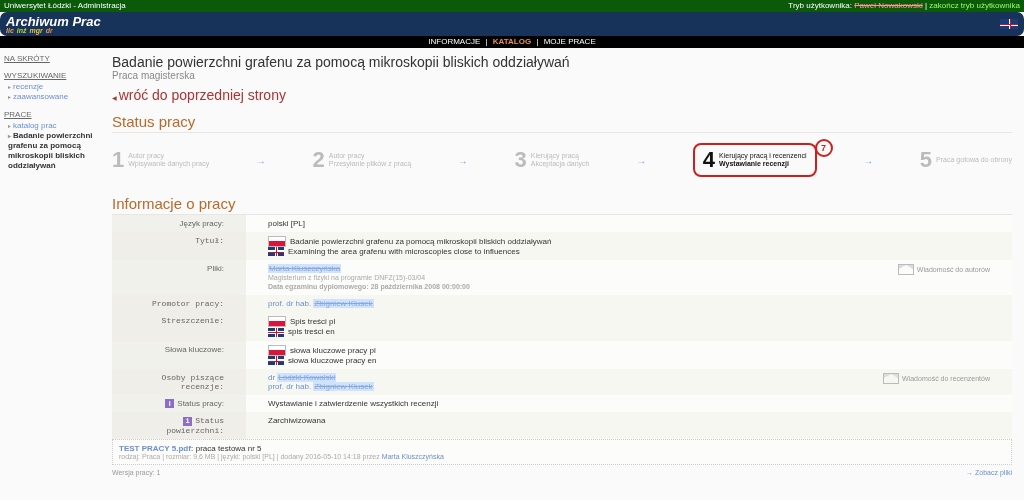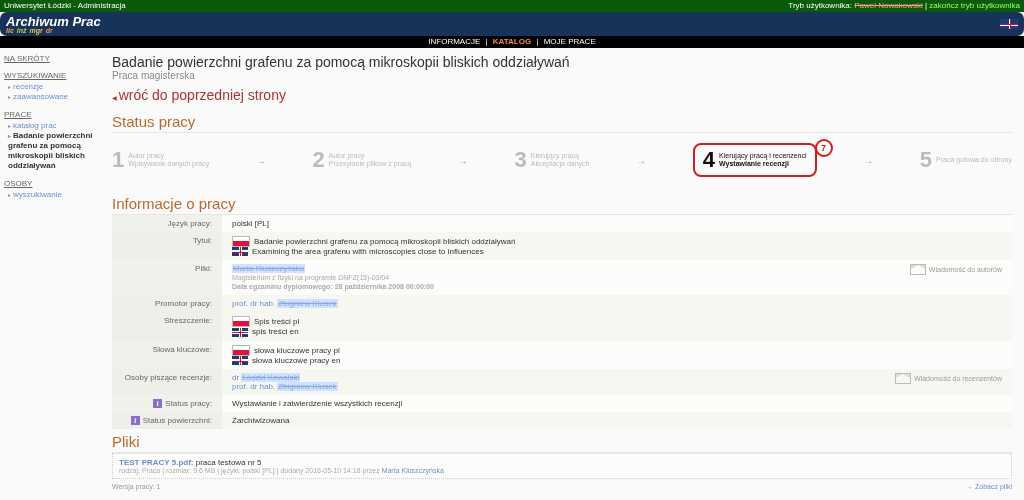--- a/index.html
+++ b/index.html
@@ -44,26 +44,26 @@
   .steps{ display:flex; align-items:center; justify-content:space-between; padding:10px 0 14px; }
   .step{ display:flex; align-items:center; color:#bbb; }
   .step .num{ font-size:22px; font-weight:bold; margin-right:4px;}
   .step .txt{ font-size:7px; line-height:8px; }
   .step.active .num,.step.active .txt{ color:#111;}
   .step.active{ border:2px solid #cc2020; border-radius:8px; padding:2px 8px; position:relative;}
   .step-annot{ position:absolute; right:-18px; top:-6px; width:14px; height:14px; border:2px solid #cc2020; border-radius:50%; color:#cc2020; font-size:9px; font-weight:bold; text-align:center; line-height:14px;}
   .arrow{ color:#7aa0d8; font-size:10px; }
   .info-table{ width:100%; border-collapse:collapse;}
   .info-table tr{ }
-  .info-table td{ padding:4px 10px; vertical-align:top; font-size:8px;}
+  .info-table td{ padding:4px 22px; vertical-align:top; font-size:8px;}
   .info-table td.label{ width:90px; text-align:right; color:#666; background:#f3f3ee;}
   .info-table tr.odd td{ background:#fcfcfa;}
   .info-table tr.odd td.label{ background:#f1f1eb;}
   .info-table tr.even td{ background:#f7f7f2;}
-  .info-table tr.even td.label{ background:#efeee8;}
+  .info-table tr.even td.label{ background:#efeee8;font-family:Liberation Mono, monospace;}
   .author-meta{ color:#aaa; font-size:7px; line-height:9px;}
   .msg-btn{ float:right; color:#999; font-size:7px; display:flex; align-items:center; gap:3px; cursor:pointer;}
   .msg-btn .env{ width:14px; height:9px; border:1px solid #bbb; position:relative; display:inline-block;}
   .msg-btn .env:before{content:"";position:absolute;left:0;right:0;top:0;border-bottom:4px solid transparent;border-left:7px solid #ddd;border-right:7px solid #ddd;}
   .hl{ background:#cfe2ff; padding:0 1px;}
   .strike{ text-decoration:line-through; color:#8aa8d8;}
   .purple-i{ display:inline-block; width:9px; height:9px; background:#8a6fc4; color:#fff; font-size:7px; text-align:center; line-height:9px; font-weight:bold; margin-right:3px;}
   .files-box{ border:1px dotted #ccc; background:#fcfcfa; padding:4px 6px; font-size:8px;}
   .files-box .fname{ color:#6b8fce; font-weight:bold;}
   .files-box .fmeta{ color:#aaa; font-size:7px;}
@@ -111,26 +111,20 @@
         <li>zaawansowane</li>
       </ul>
     </div>
     <div class="sec">
       <div class="sec-title">PRACE</div>
       <ul>
         <li>katalog prac</li>
         <li class="current">Badanie powierzchni grafenu za pomocą mikroskopii bliskich oddziaływań</li>
       </ul>
     </div>
-    <div class="sec">
-      <div class="sec-title">OSOBY</div>
-      <ul>
-          <li>wyszukiwanie</li>
-        </ul>
-    </div>
   </div>
 
   <div class="main">
     <h1>Badanie powierzchni grafenu za pomocą mikroskopii bliskich oddziaływań</h1>
     <div class="subtitle">Praca magisterska</div>
     <a class="back">wróć do poprzedniej strony</a>
 
     <div class="sect-h">Status pracy</div>
     <div class="steps">
       <div class="step">
@@ -235,21 +229,20 @@
             <td class="label"><span class="purple-i">i</span><span>Status pracy:</span></td>
         <td>Wystawianie i zatwierdzenie wszystkich recenzji</td>
           </tr>
       <tr class="even">
             <td class="label"><span class="purple-i">i</span><span>Status powierzchni:</span></td>
         <td>Zarchiwizowana</td>
           </tr>
     </tbody>
       </table>
 
-    <div class="sect-h">Pliki</div>
     <div class="files-box">
       <a class="fname">TEST PRACY 5.pdf:</a><span> praca testowa nr 5</span>
       <div class="fmeta"><span>rodzaj: Praca | rozmiar: 9,6 MB | języki: polski [PL] | dodany 2016-05-10 14:18 przez </span><a>Marta Kluszczyńska</a></div>
     </div>
     <div class="files-foot">
       <span>Wersja pracy: 1</span>
       <a>→ <span>Zobacz pliki</span></a>
     </div>
   </div>
 </div>

